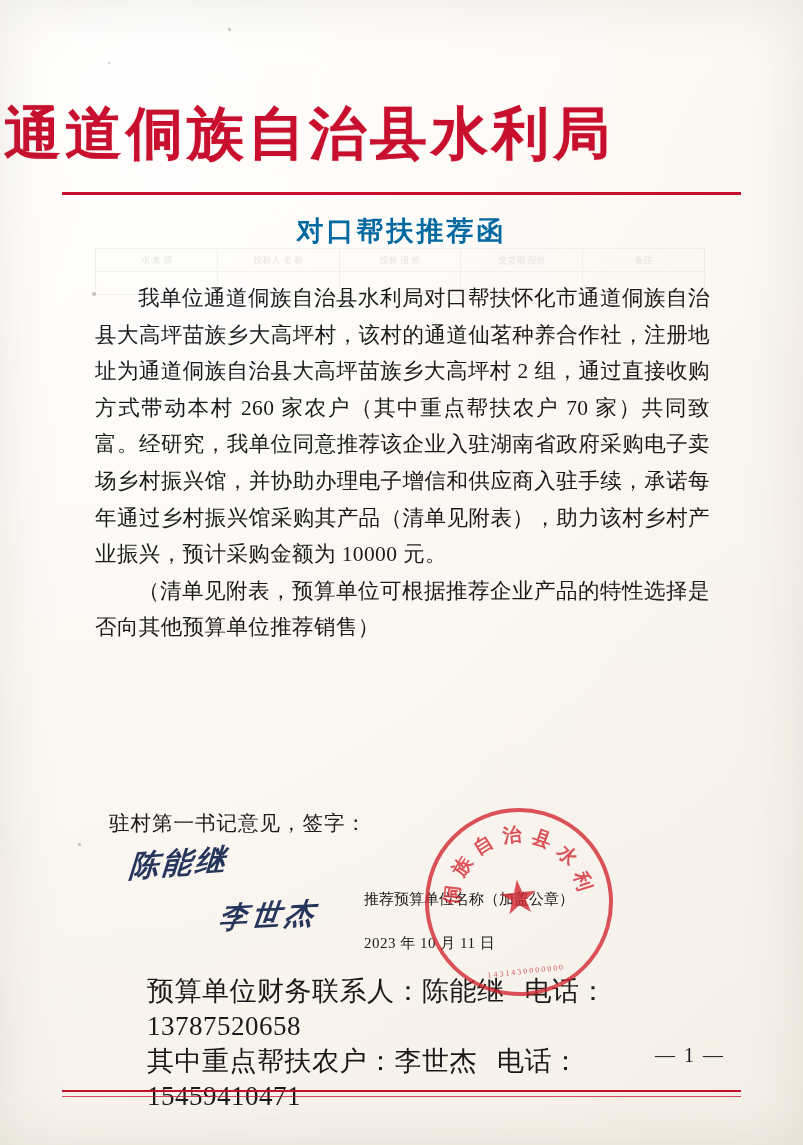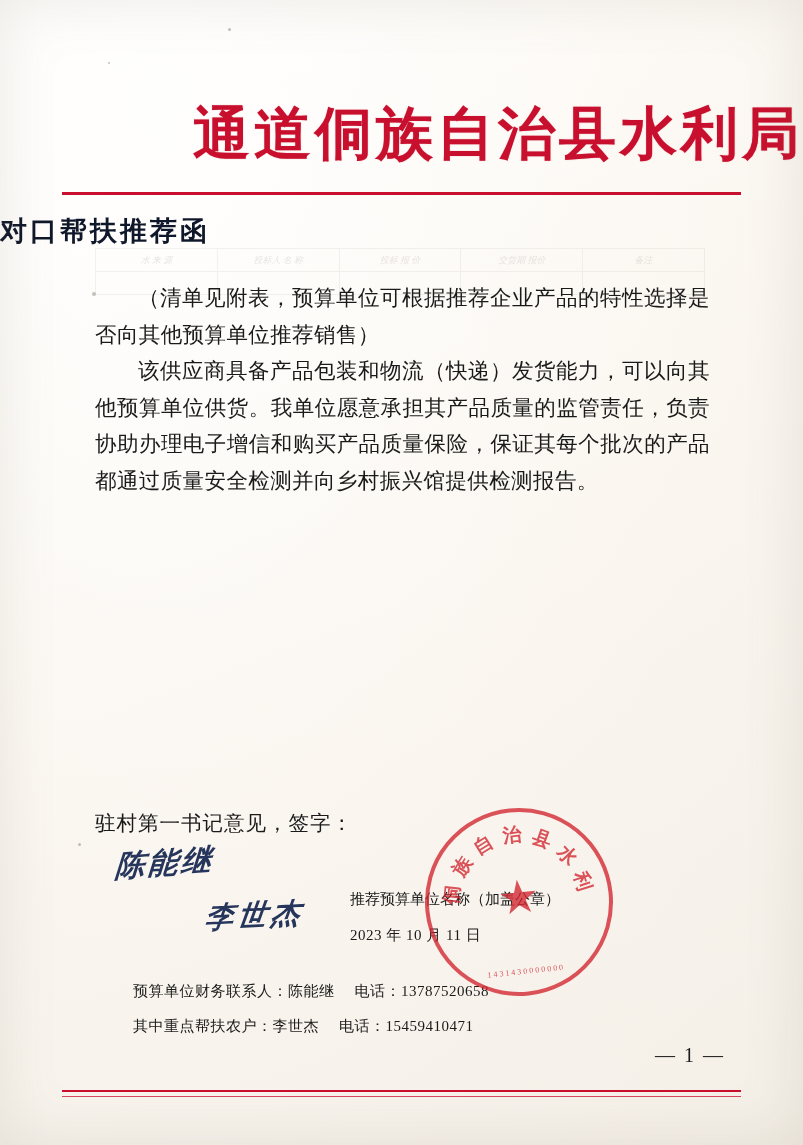--- a/index.html
+++ b/index.html
@@ -31,21 +31,21 @@
     box-shadow: inset 0 0 60px rgba(120,110,95,0.14);
     pointer-events: none;
   }
 
   
   .letterhead {
     position: absolute;
     top: 104px;
     left: 4px;
     right: 0;
-    text-align: right;
+    text-align: left;
   }
   .letterhead-title {
     font-family: "DejaVu Serif", "Liberation Serif", serif;
     font-weight: 700;
     font-size: 57px;
     letter-spacing: 4px;
     color: #c8102e;
     line-height: 1;
     white-space: nowrap;
     text-shadow: 0 0 1px rgba(200,16,46,0.5);
@@ -57,26 +57,26 @@
     top: 192px;
     height: 3px;
     background: #c8102e;
   }
 
   .doc-title {
     position: absolute;
     top: 213px;
     left: 0;
     right: 0;
-    text-align: left;
+    text-align: center;
     font-family: "DejaVu Serif", "Liberation Serif", serif;
     font-weight: 700;
     font-size: 27px;
     letter-spacing: 3px;
-    color: #0f172a;
+    color: #0369a1;
   }
 
   
   .ghost-table {
     position: absolute;
     left: 95px;
     top: 248px;
     width: 610px;
     height: 44px;
     opacity: 0.16;
@@ -89,21 +89,20 @@
     height: 22px;
   }
   .ghost-table .gt-row:last-child { border-bottom: 1px solid #b9b0a4; }
   .ghost-table .gt-cell {
     border-right: 1px solid #b9b0a4;
     flex: 1;
     font-size: 9px;
     text-align: center;
     line-height: 22px;
     color: #6b6257;
-    font-style: italic;
   }
   .ghost-table .gt-cell:last-child { border-right: none; }
 
   
   .body-text {
     position: absolute;
     left: 95px;
     top: 280px;
     width: 615px;
     font-size: 21.5px;
@@ -113,46 +112,46 @@
     letter-spacing: 0.4px;
   }
   .body-text p {
     margin: 0 0 0 0;
     text-indent: 2em;
   }
 
   
   .sig-area {
     position: absolute;
-    left: 95px;
+    left: 109px;
     top: 806px;
     width: 615px;
     font-size: 20.5px;
     line-height: 34px;
   }
   .sig-line-1 {
     letter-spacing: 1px;
   }
   .sig-right {
     position: absolute;
     left: 255px;
     top: 75px;
     width: 360px;
     font-size: 15px;
     line-height: 36px;
   }
   .sig-date {
-    margin-top: 0;
+    margin-top: 8px;
     letter-spacing: 0.5px;
   }
   .contacts {
     position: absolute;
     left: 38px;
     top: 168px;
-    font-size: 15px;
+    font-size: 27px;
     line-height: 35px;
     letter-spacing: 0.5px;
     font-family: Liberation Serif, serif;
   }
   .contacts .gap { display: inline-block; width: 20px; }
 
   
   .handwriting {
     position: absolute;
     font-family: "DejaVu Sans", sans-serif;
@@ -289,22 +288,22 @@
     <div class="gt-row">
       <div class="gt-cell"></div>
       <div class="gt-cell"></div>
       <div class="gt-cell"></div>
       <div class="gt-cell"></div>
       <div class="gt-cell"></div>
     </div>
   </div>
 
   <div class="body-text">
+    <p>我单位通道侗族自治县水利局对口帮扶怀化市通道侗族自治县大高坪苗族乡大高坪村，该村的通道仙茗种养合作社，注册地址为通道侗族自治县大高坪苗族乡大高坪村 2 组，通过直接收购方式带动本村 260 家农户（其中重点帮扶农户 70 家）共同致富。经研究，我单位同意推荐该企业入驻湖南省政府采购电子卖场乡村振兴馆，并协助办理电子增信和供应商入驻手续，承诺每年通过乡村振兴馆采购其产品（清单见附表），助力该村乡村产业振兴，预计采购金额为 10000 元。</p>
     <p>（清单见附表，预算单位可根据推荐企业产品的特性选择是否向其他预算单位推荐销售）</p>
-    <p>该供应商具备产品包装和物流（快递）发货能力，可以向其他预算单位供货。我单位愿意承担其产品质量的监管责任，负责协助办理电子增信和购买产品质量保险，保证其每个批次的产品都通过质量安全检测并向乡村振兴馆提供检测报告。</p>
   </div>
 
   <div class="sig-area">
     <div class="sig-line-1">驻村第一书记意见，签字：</div>
 
     <div class="handwriting hw1">陈能继</div>
     <div class="handwriting hw2">李世杰</div>
 
     <div class="sig-right">
       <div>推荐预算单位名称（加盖公章）</div>

